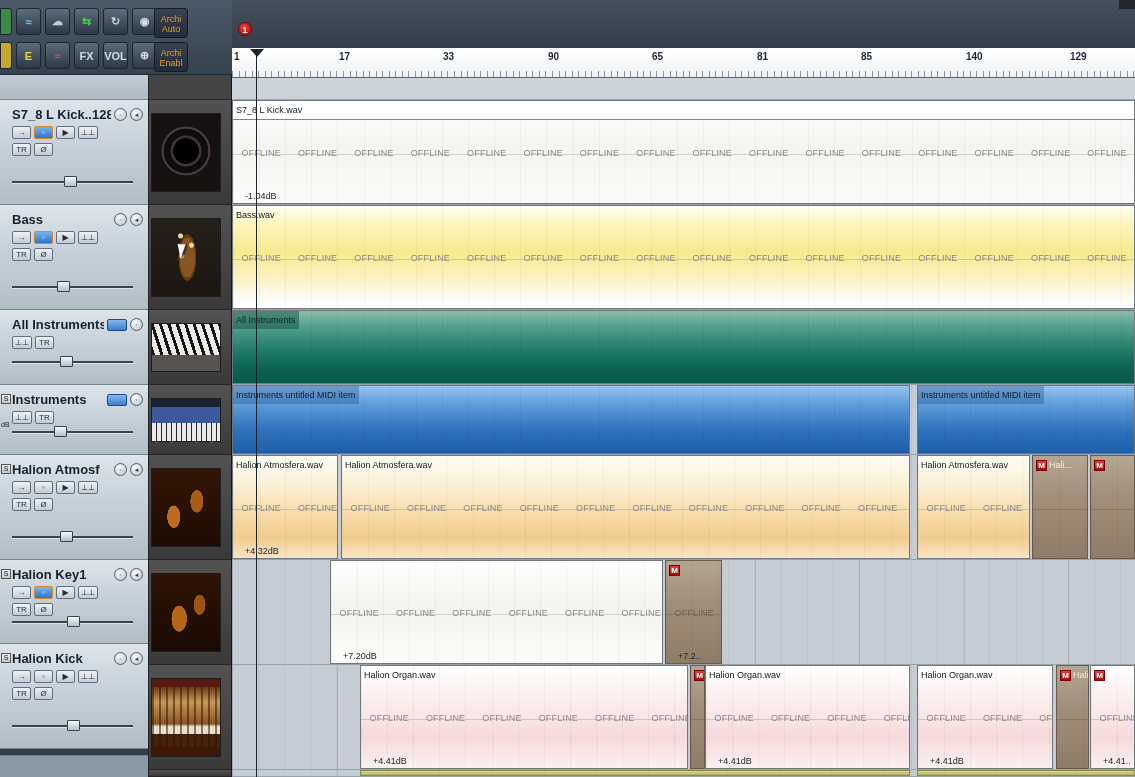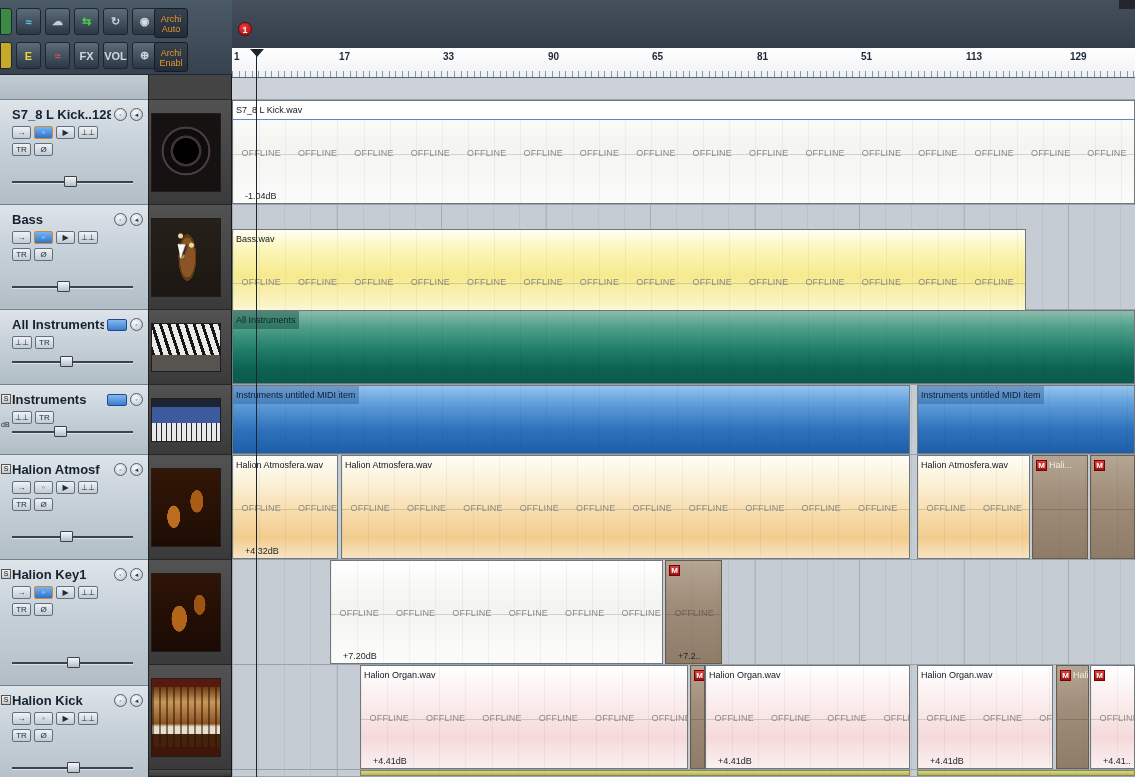--- a/index.html
+++ b/index.html
@@ -117,22 +117,22 @@
   </div>
   <div id="corner-box"></div>
 
   <div id="ruler">
       <span class="tick" style="left: 2px;">1</span>
       <span class="tick" style="left: 107px;">17</span>
       <span class="tick" style="left: 211px;">33</span>
       <span class="tick" style="left: 316px;">90</span>
       <span class="tick" style="left: 420px;">65</span>
       <span class="tick" style="left: 525px;">81</span>
-      <span class="tick" style="left: 629px;">51</span>
-      <span class="tick" style="left: 734px;">113</span>
+      <span class="tick" style="left: 629px;">85</span>
+      <span class="tick" style="left: 734px;">140</span>
       <span class="tick" style="left: 838px;">129</span>
     </div>
   <div id="subruler"></div>
 
   <div id="headers">
     <div class="spacer-h"></div>
   <div class="hdr" style="height: 105px;">
         <div class="nrow">
           <span class="tname">S7_8 L Kick..128</span>
           <span class="circ">◦</span>
@@ -216,21 +216,21 @@
           <span class="sbtn">⊥⊥</span>
         </div>
         <div class="brow">
           <span class="sbtn">TR</span>
           <span class="sbtn">Ø</span>
         </div>
         <div class="slider">
           <span class="handle" style="left: calc(45% - 6px);"></span>
         </div>
       </div>
-      <div class="hdr" style="height: 126px;">
+      <div class="hdr" style="height: 84px;">
         <span class="sbadge">S</span>
         <div class="nrow">
           <span class="tname">Halion Key1</span>
           <span class="circ">◦</span>
           <span class="circ">◂</span>
         </div>
         <div class="brow">
           <span class="sbtn">→</span>
           <span class="sbtn hl">◦</span>
           <span class="sbtn">▶</span>
@@ -314,21 +314,21 @@
             <span class="off">OFFLINE</span>
             <span class="off">OFFLINE</span>
             <span class="off">OFFLINE</span>
             <span class="off">OFFLINE</span>
             <span class="off">OFFLINE</span>
           </div>
           <div class="gain">-1.04dB</div>
         </div>
       </div>
       <div class="lane" style="height: 105px;">
-        <div class="ev bass audio" style="left: 0px; width: 794px; margin-top: 24px;">
+        <div class="ev bass audio" style="left: 0px; width: 903px;">
           <div class="evlabel">
             <span>Bass.wav</span>
           </div>
           <div class="offrow">
             <span class="off">OFFLINE</span>
             <span class="off">OFFLINE</span>
             <span class="off">OFFLINE</span>
             <span class="off">OFFLINE</span>
             <span class="off">OFFLINE</span>
             <span class="off">OFFLINE</span>

